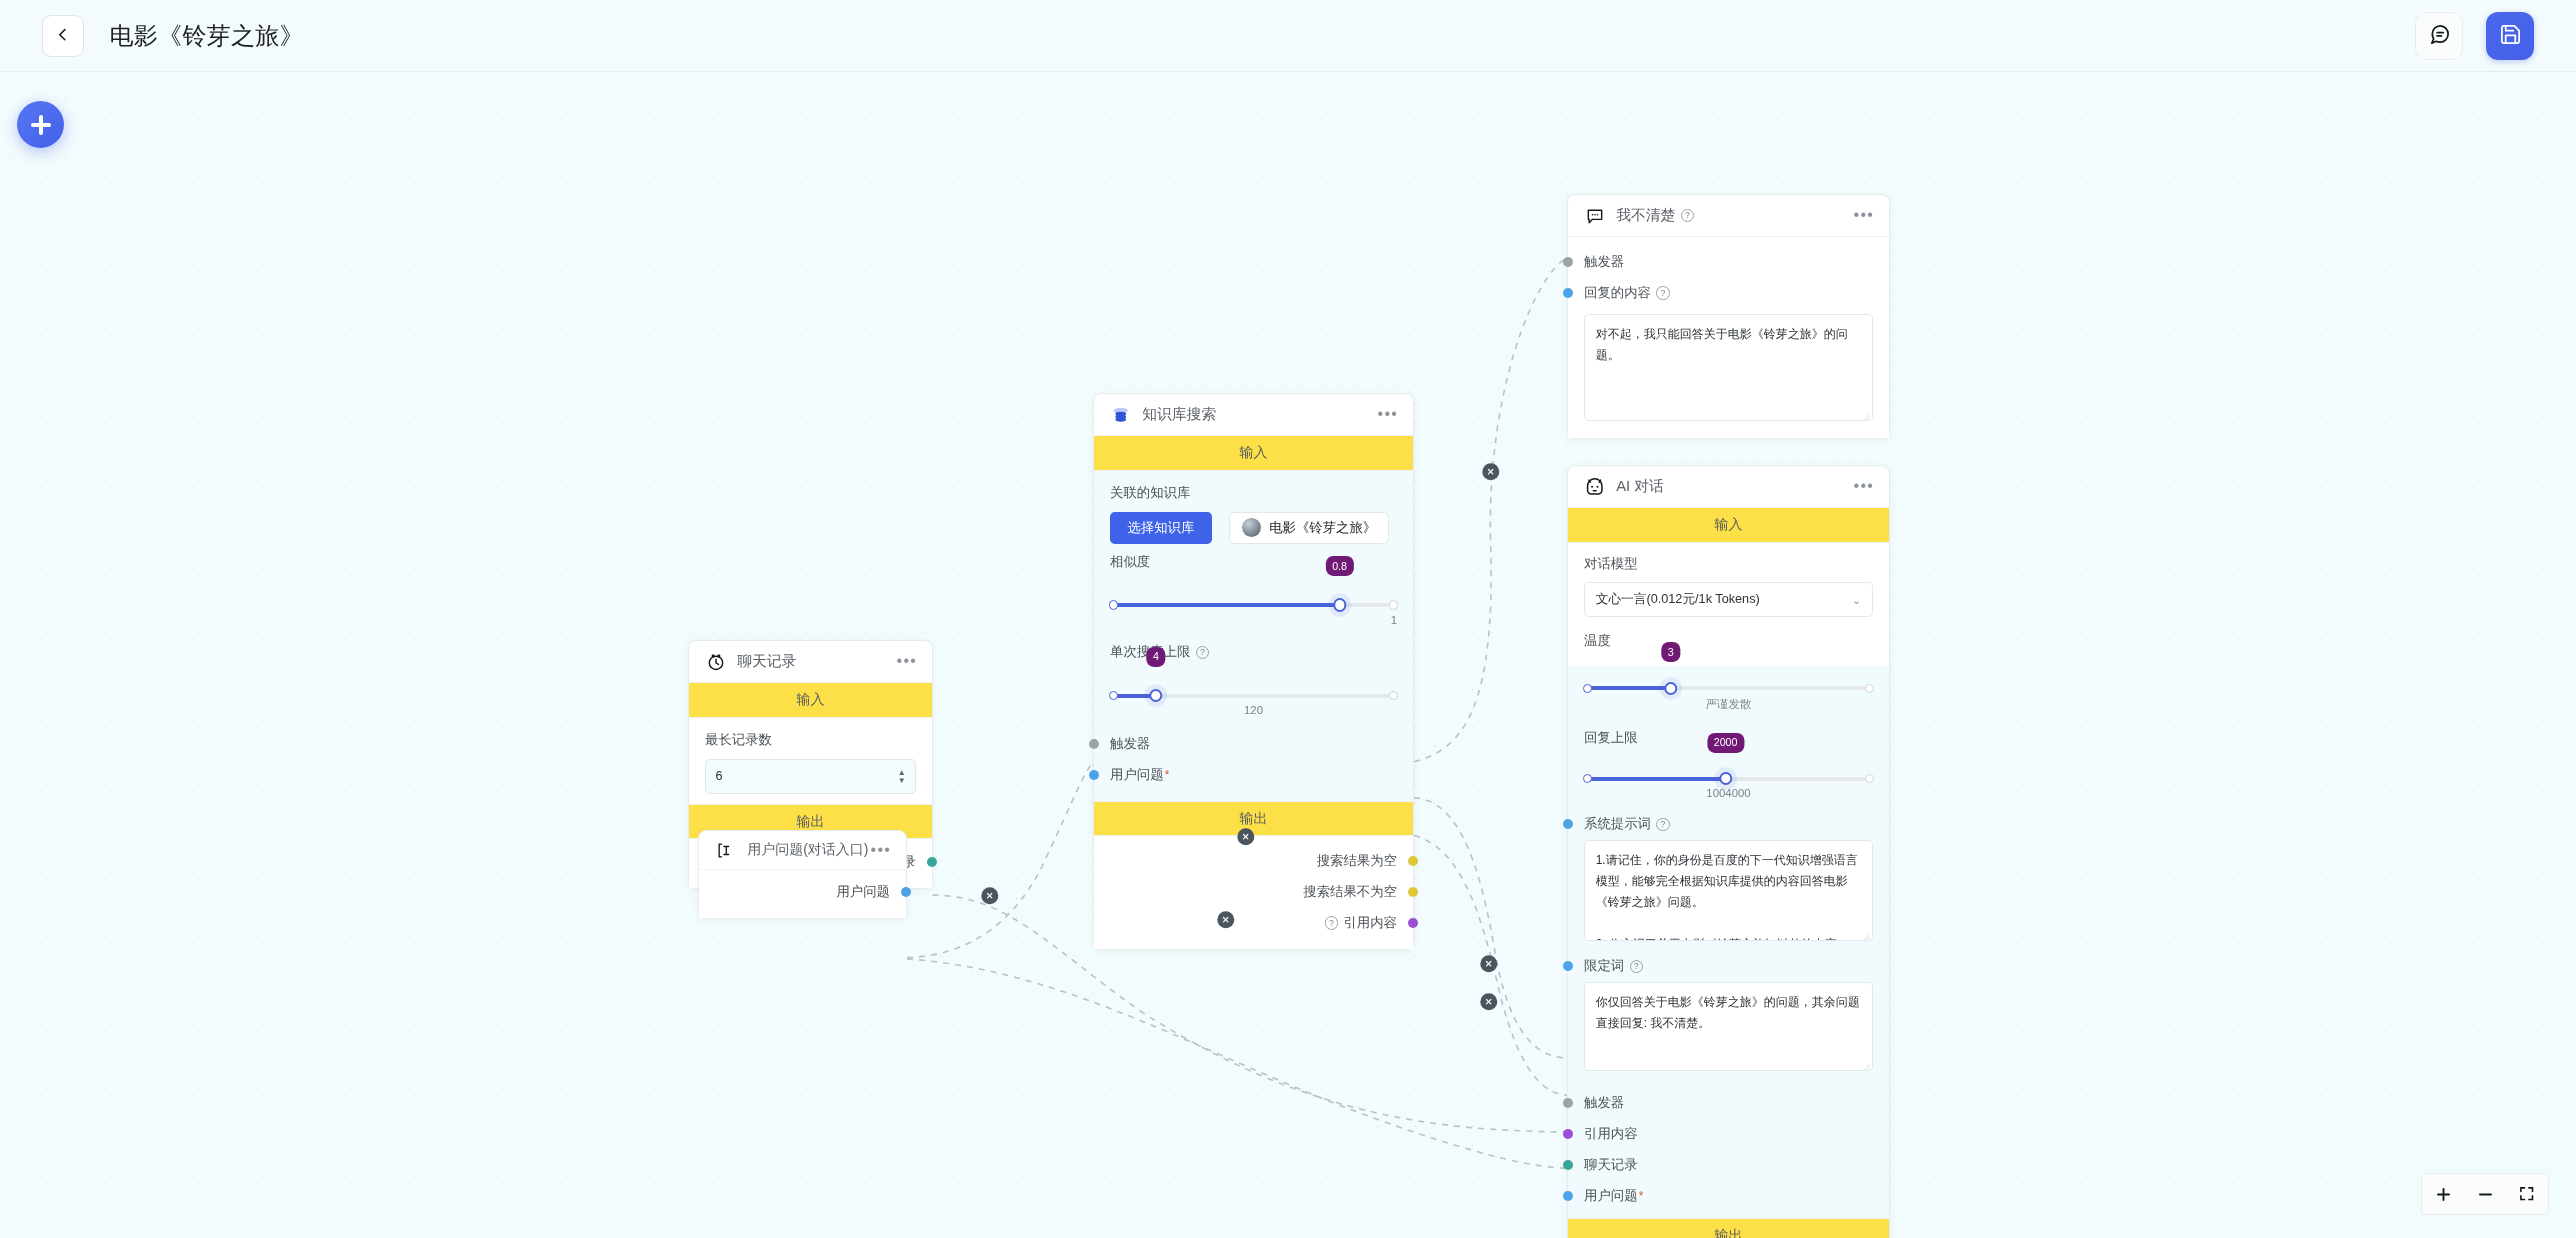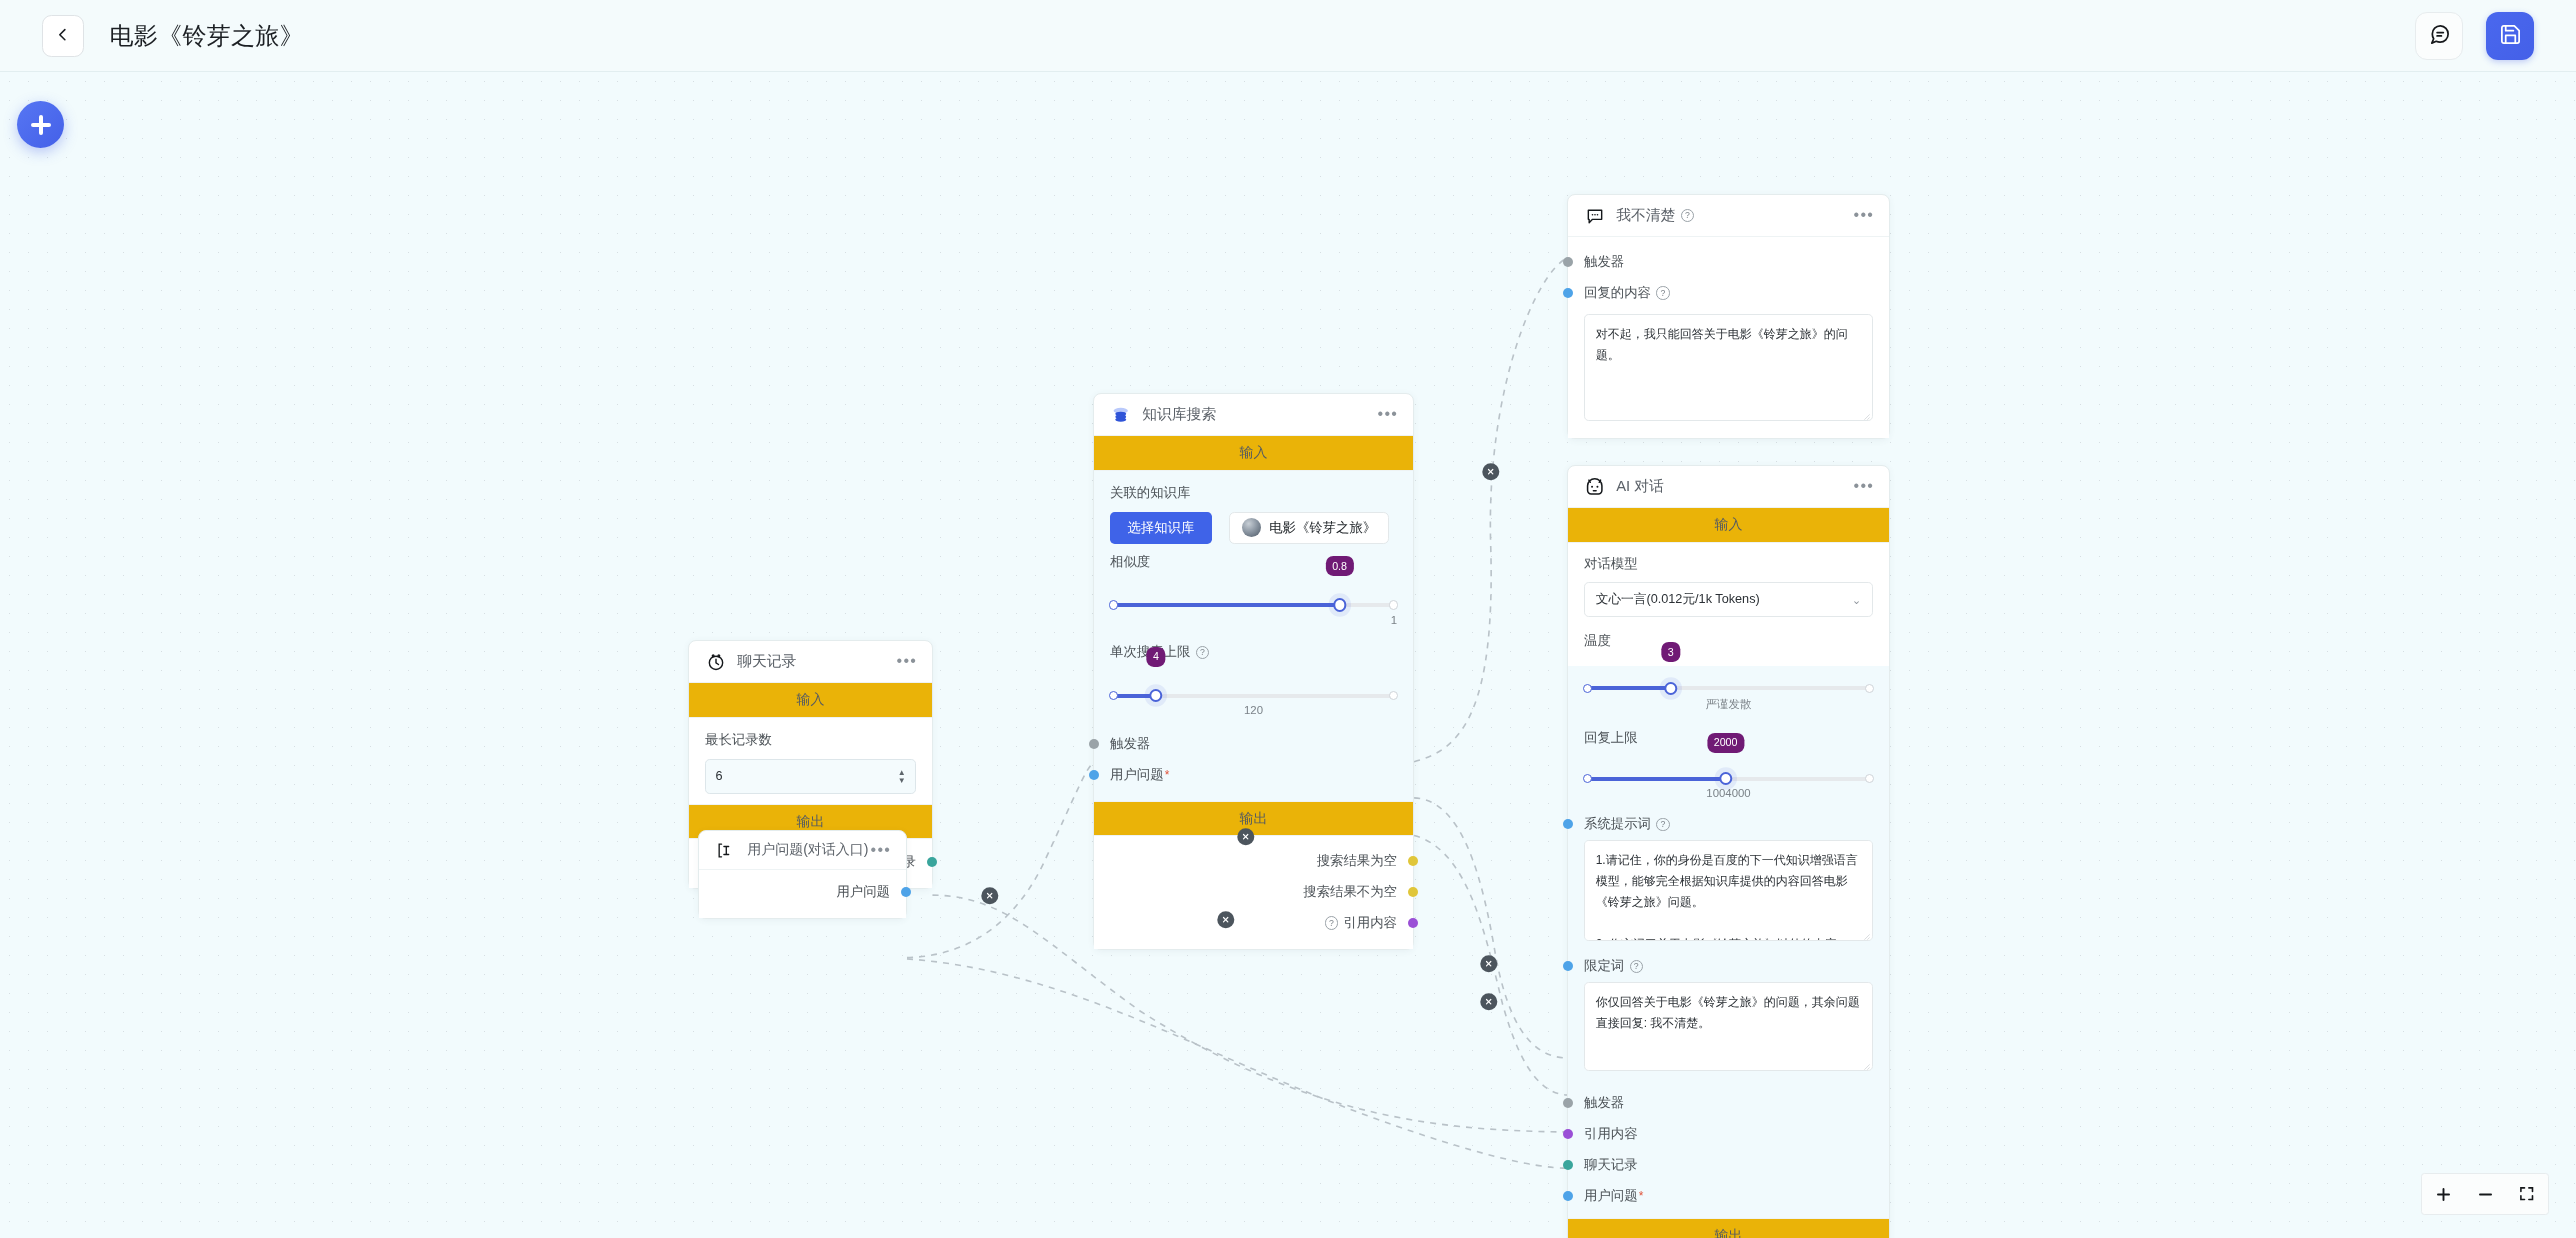--- a/index.html
+++ b/index.html
@@ -80,21 +80,21 @@
   .help-mark {
     display: inline-flex; align-items: center; justify-content: center;
     width: 13.4px; height: 13.4px; border: 1px solid #9aa2a8; border-radius: 50%;
     font-size: 8.7px; color: #7b8288; margin-left: 5.4px; flex: 0 0 auto; line-height: 1;
   }
   .dots {
     margin-left: auto; color: #8b9299; font-size: 16px; letter-spacing: 1.3px;
     line-height: 6.7px; cursor: pointer; user-select: none;
   }
   .band {
-    height: 35px; background: #eab308; border-bottom: 0.7px solid #eef3f4;
+    height: 35px; background: #fde047; border-bottom: 0.7px solid #eef3f4;
     display: flex; align-items: center; justify-content: center;
     font-size: 14px; color: #555b61;
   }
   .band.top { border-top: 0.7px solid #eef3f4; text-align: right; }
   .sect { padding: 13.4px 16px 10.7px; background: #f1fafd; }
   .sect.plain { background: #ffffff; }
   .field-label {
     font-size: 13.4px; color: #4c5257; margin-bottom: 9.4px;
     display: flex; align-items: center;
   }

